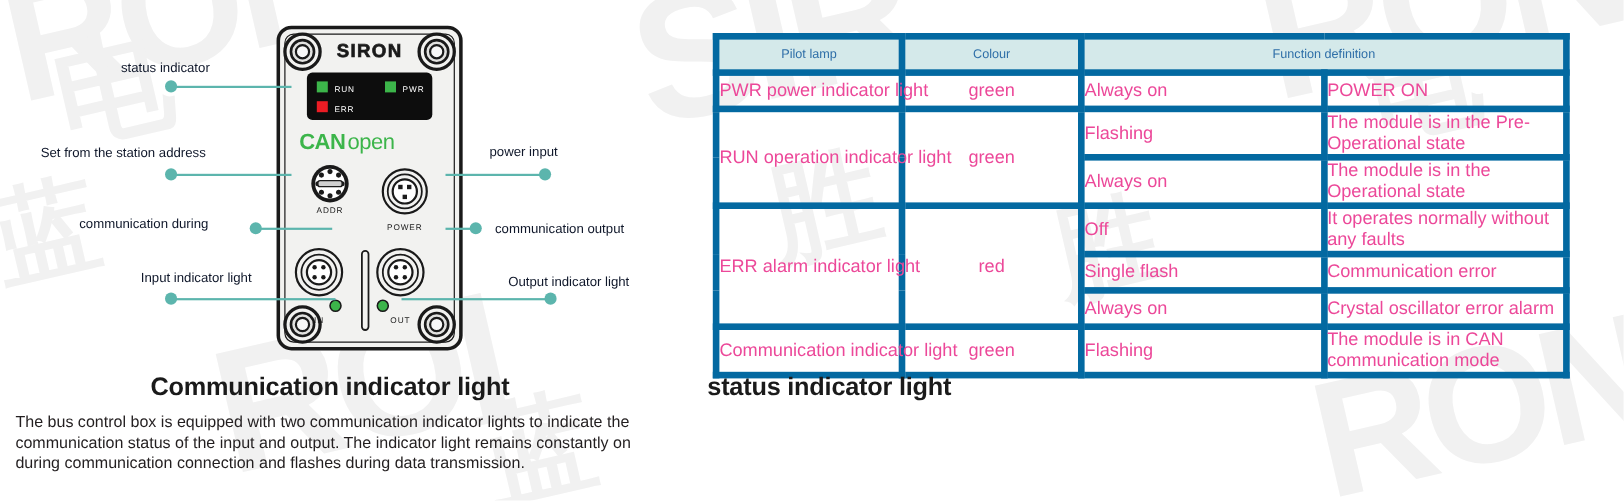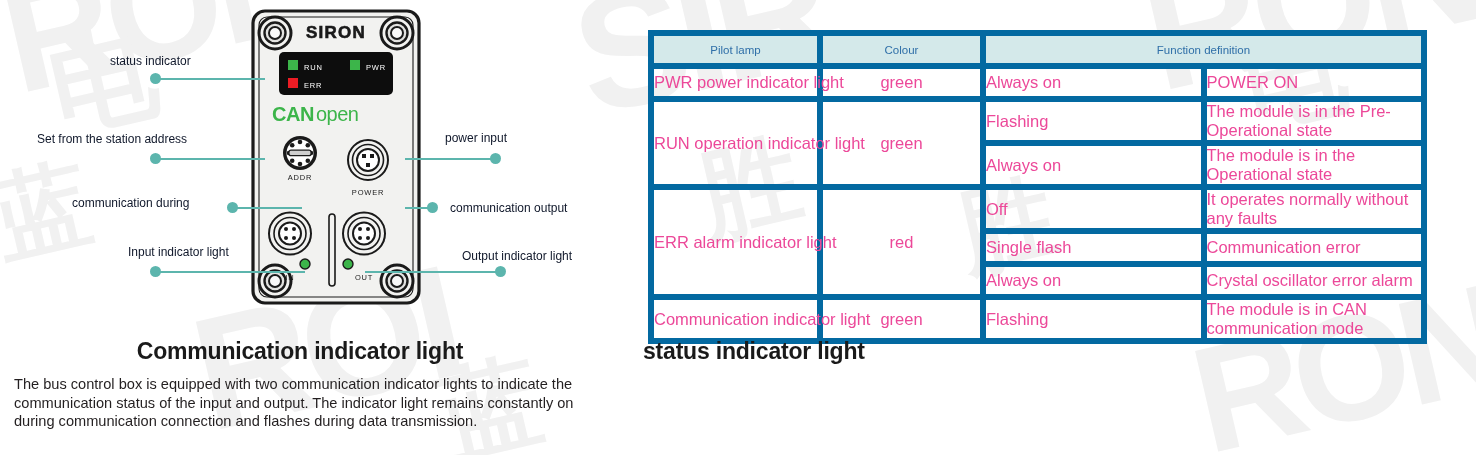--- a/index.html
+++ b/index.html
@@ -22,21 +22,21 @@
   .wm-d{left:560px;top:-20px;font-size:165px;letter-spacing:-8px;}
   .wm-e{left:690px;top:150px;font-size:100px;}
   .wm-f{left:1130px;top:-40px;font-size:160px;letter-spacing:-8px;}
   .wm-g{left:1235px;top:40px;font-size:100px;}
   .wm-h{left:180px;top:300px;font-size:160px;letter-spacing:-8px;}
   .wm-i{left:430px;top:370px;font-size:100px;}
   .wm-j{left:1180px;top:330px;font-size:150px;letter-spacing:-8px;}
   .wm-k{left:950px;top:190px;font-size:95px;}
 
   
-  .device-wrap{position:absolute;left:250px;top:8px;width:172px;height:298px;z-index:2;}
+  .device-wrap{position:absolute;left:250px;top:22px;width:172px;height:298px;z-index:2;}
 
   
   .callout{position:absolute;z-index:3;}
   .callout .ctext{position:absolute;white-space:nowrap;font-size:12px;color:#0f172a;}
   .leader{position:absolute;height:2px;background:#5cb5ad;}
   .leaddot{position:absolute;width:11px;height:11px;border-radius:50%;background:#5cb5ad;}
 
   
   .tbl{position:absolute;left:648px;top:30px;width:779px;z-index:2;border-collapse:collapse;table-layout:fixed;}
   .tbl td,.tbl th{border:6px solid #0369a1;padding:0;vertical-align:middle;background:transparent;}

